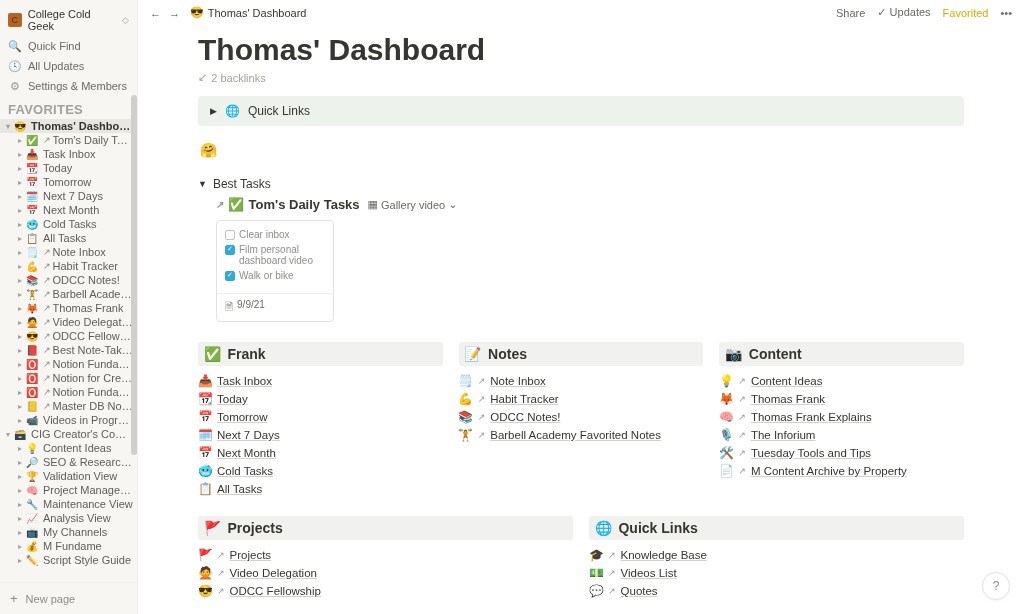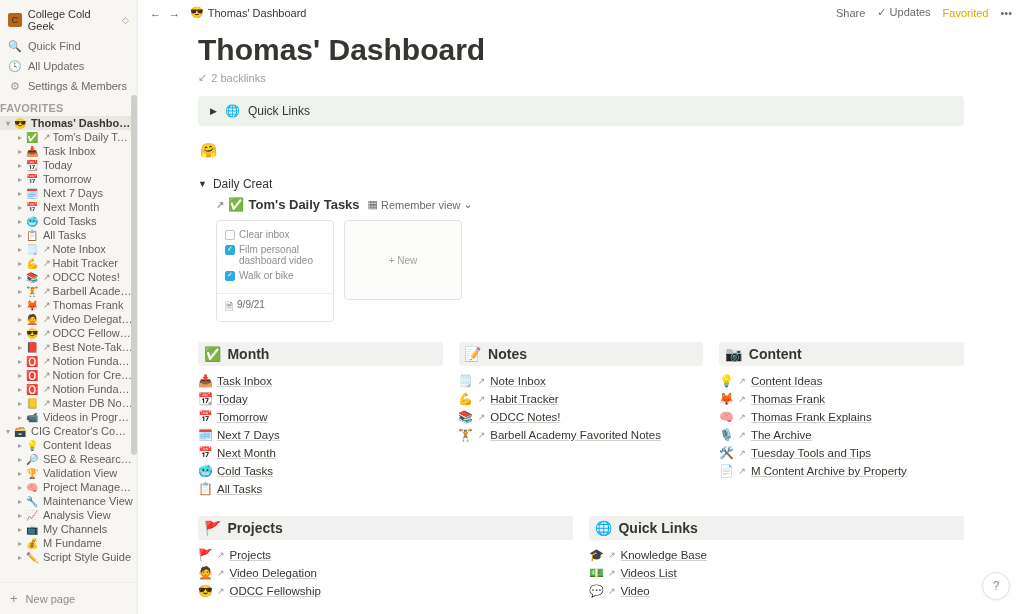--- a/index.html
+++ b/index.html
@@ -69,22 +69,22 @@
       width: 14px;
       height: 14px;
       display: inline-flex;
       align-items: center;
       justify-content: center;
       margin-right: 6px;
       color: #9b9a97;
       font-size: 11px;
     }
     .sb-section-label {
-      padding: 6px 8px 2px 0;
-      font-size: 11px;
+      padding: 6px 8px 2px 8px;
+      font-size: 13px;
       font-weight: 600;
       color: #a2a19e;
       letter-spacing: 0.02em;
     }
     .tree {
       list-style: none;
     }
     .tree-item {
       display: flex;
       align-items: center;
@@ -603,32 +603,32 @@
       <span>🌐</span>
       <span class="ql-label">Quick Links</span>
     </div>
 
     <div class="regret">
       <span class="emj2">🤗</span>
     </div>
 
     <div class="daily-tasks-toggle">
       <span class="tog2">▼</span>
-      <span>Daily Creat</span>
+      <span>Best Tasks</span>
     </div>
 
     <div class="linked-db">
       <span class="db-title">
         <span class="arw">↗</span>
         <span>✅</span>
         <span>Tom's Daily Tasks</span>
       </span>
       <span class="view-sel">
         <span>▦</span>
-        <span>Remember view</span>
+        <span>Gallery video</span>
         <span>⌄</span>
       </span>
     </div>
 
     <div class="gallery">
       <div class="card">
         <div class="card-body">
           <div class="todo">
               <span class="cb"></span>
               <span>Clear inbox</span>
@@ -640,30 +640,27 @@
           <div class="todo">
               <span class="cb done"></span>
               <span>Walk or bike</span>
             </div>
         </div>
         <div class="card-foot">
           <span>🗎</span>
           <span>9/9/21</span>
         </div>
       </div>
-      <div class="card new">
-        <span>+ <span>New</span></span>
-      </div>
     </div>
 
     <div class="columns">
       <div class="col3">
         <div class="sec-head">
             <span>✅</span>
-            <span>Month</span>
+            <span>Frank</span>
           </div>
         <ul class="link-list" id="tasks-list">
             <li class="link-item">
               <span class="emj3">📥</span>
               <span class="txt">Task Inbox</span>
             </li>
             <li class="link-item">
               <span class="emj3">📆</span>
               <span class="txt">Today</span>
             </li>
@@ -734,21 +731,21 @@
               <span class="txt">Thomas Frank</span>
             </li>
             <li class="link-item">
               <span class="emj3">🧠</span>
               <span class="arw2">↗</span>
               <span class="txt">Thomas Frank Explains</span>
             </li>
             <li class="link-item">
               <span class="emj3">🎙️</span>
               <span class="arw2">↗</span>
-              <span class="txt">The Archive</span>
+              <span class="txt">The Inforium</span>
             </li>
             <li class="link-item">
               <span class="emj3">🛠️</span>
               <span class="arw2">↗</span>
               <span class="txt">Tuesday Tools and Tips</span>
             </li>
             <li class="link-item">
               <span class="emj3">📄</span>
               <span class="arw2">↗</span>
               <span class="txt">M Content Archive by Property</span>
@@ -794,21 +791,21 @@
               <span class="txt">Knowledge Base</span>
             </li>
             <li class="link-item">
               <span class="emj3">💵</span>
               <span class="arw2">↗</span>
               <span class="txt">Videos List</span>
             </li>
             <li class="link-item">
               <span class="emj3">💬</span>
               <span class="arw2">↗</span>
-              <span class="txt">Video</span>
+              <span class="txt">Quotes</span>
             </li>
             <li class="link-item"></li>
           </ul>
       </div>
     </div>
 
   </div>
 </div>
 
 <div class="help-btn">?</div>

